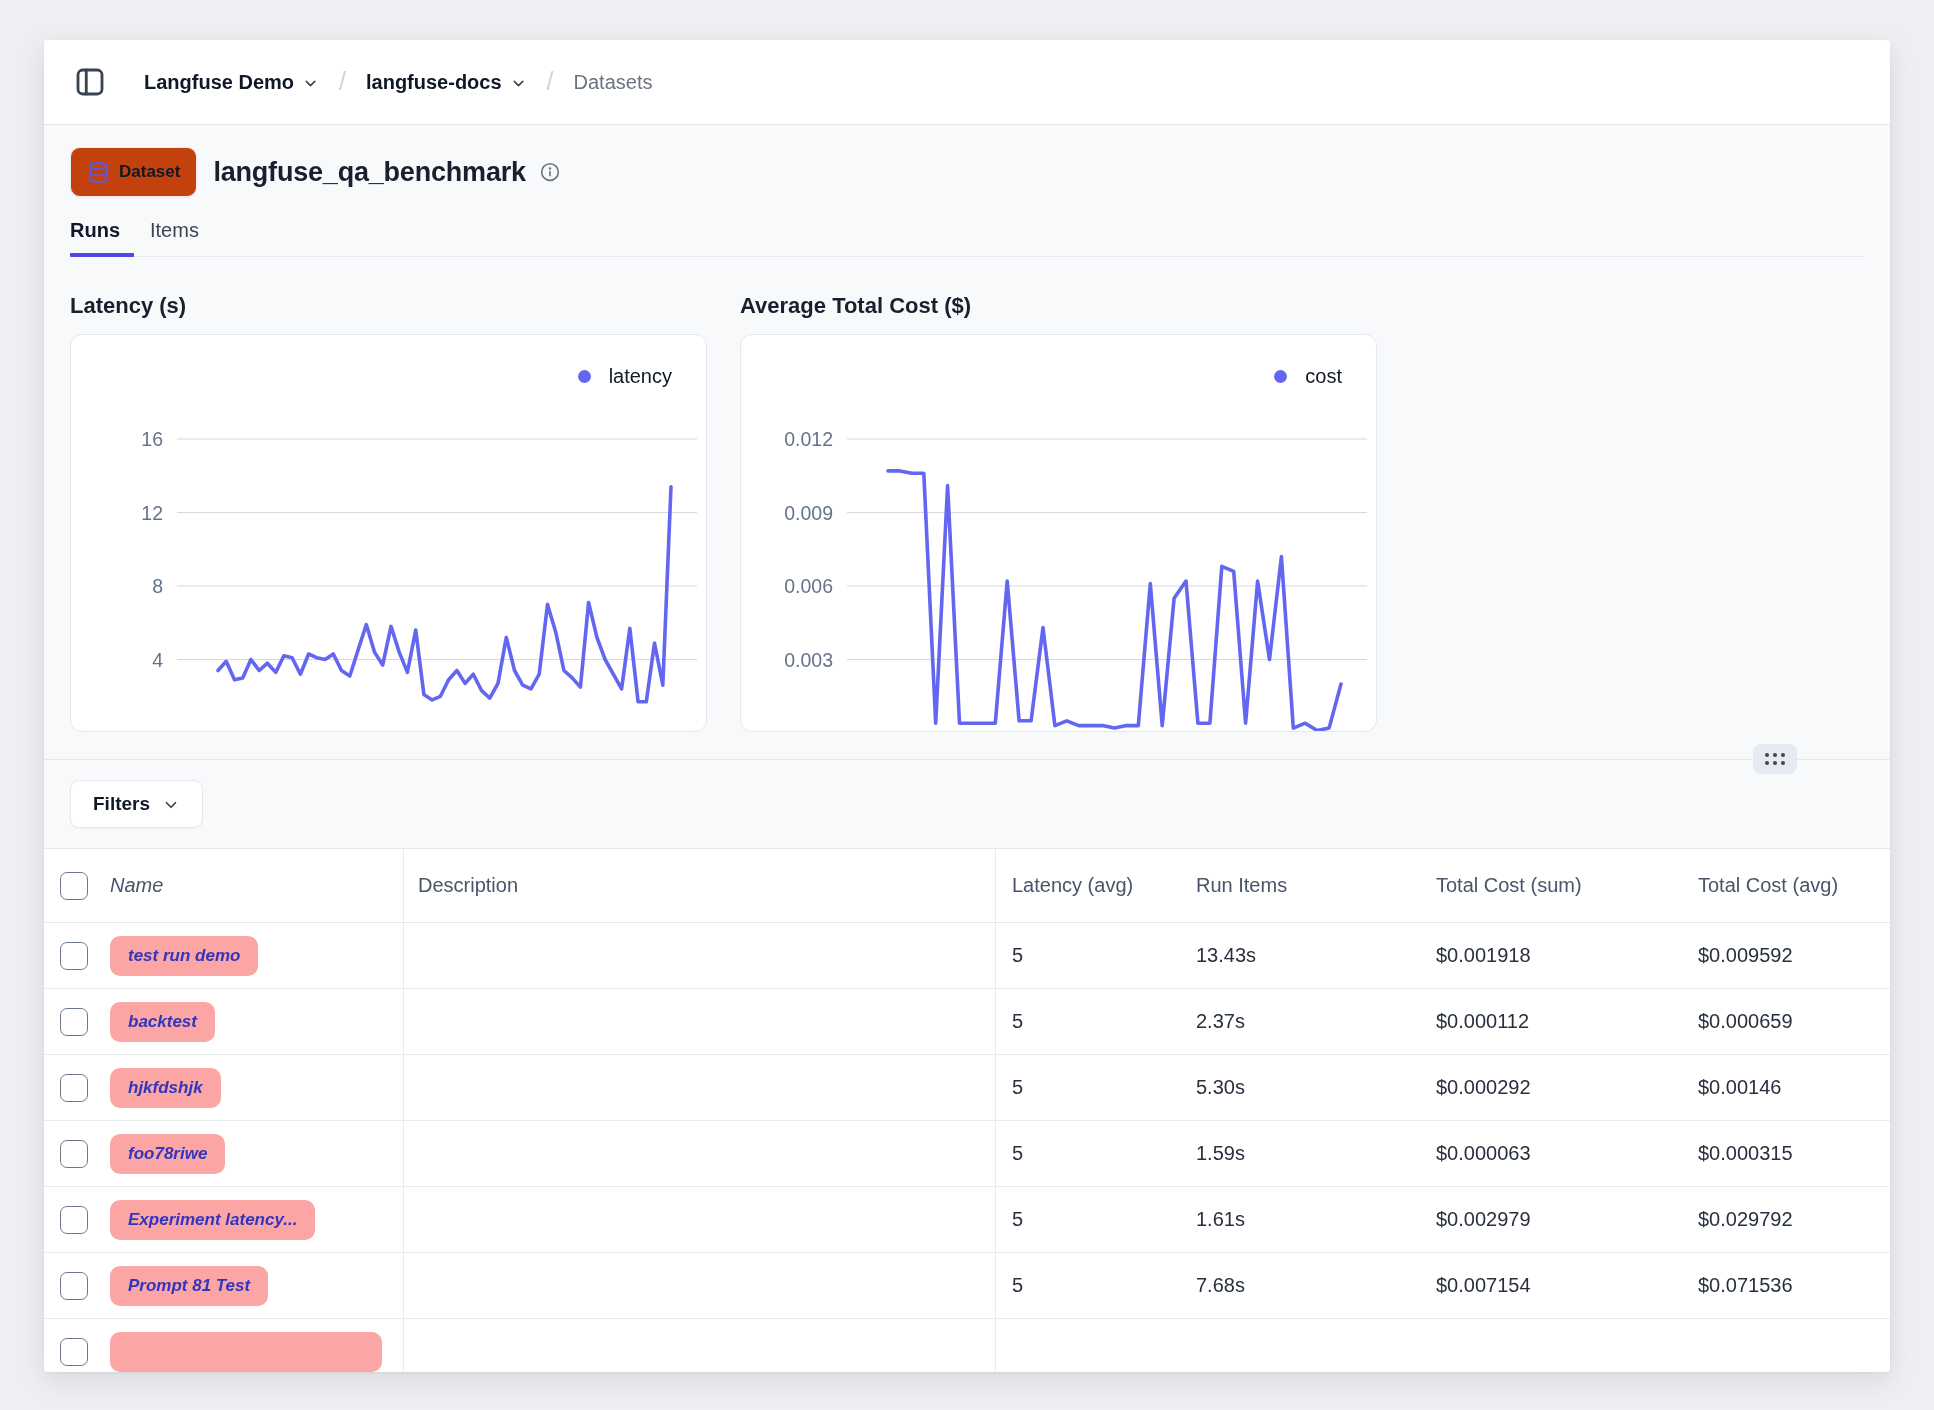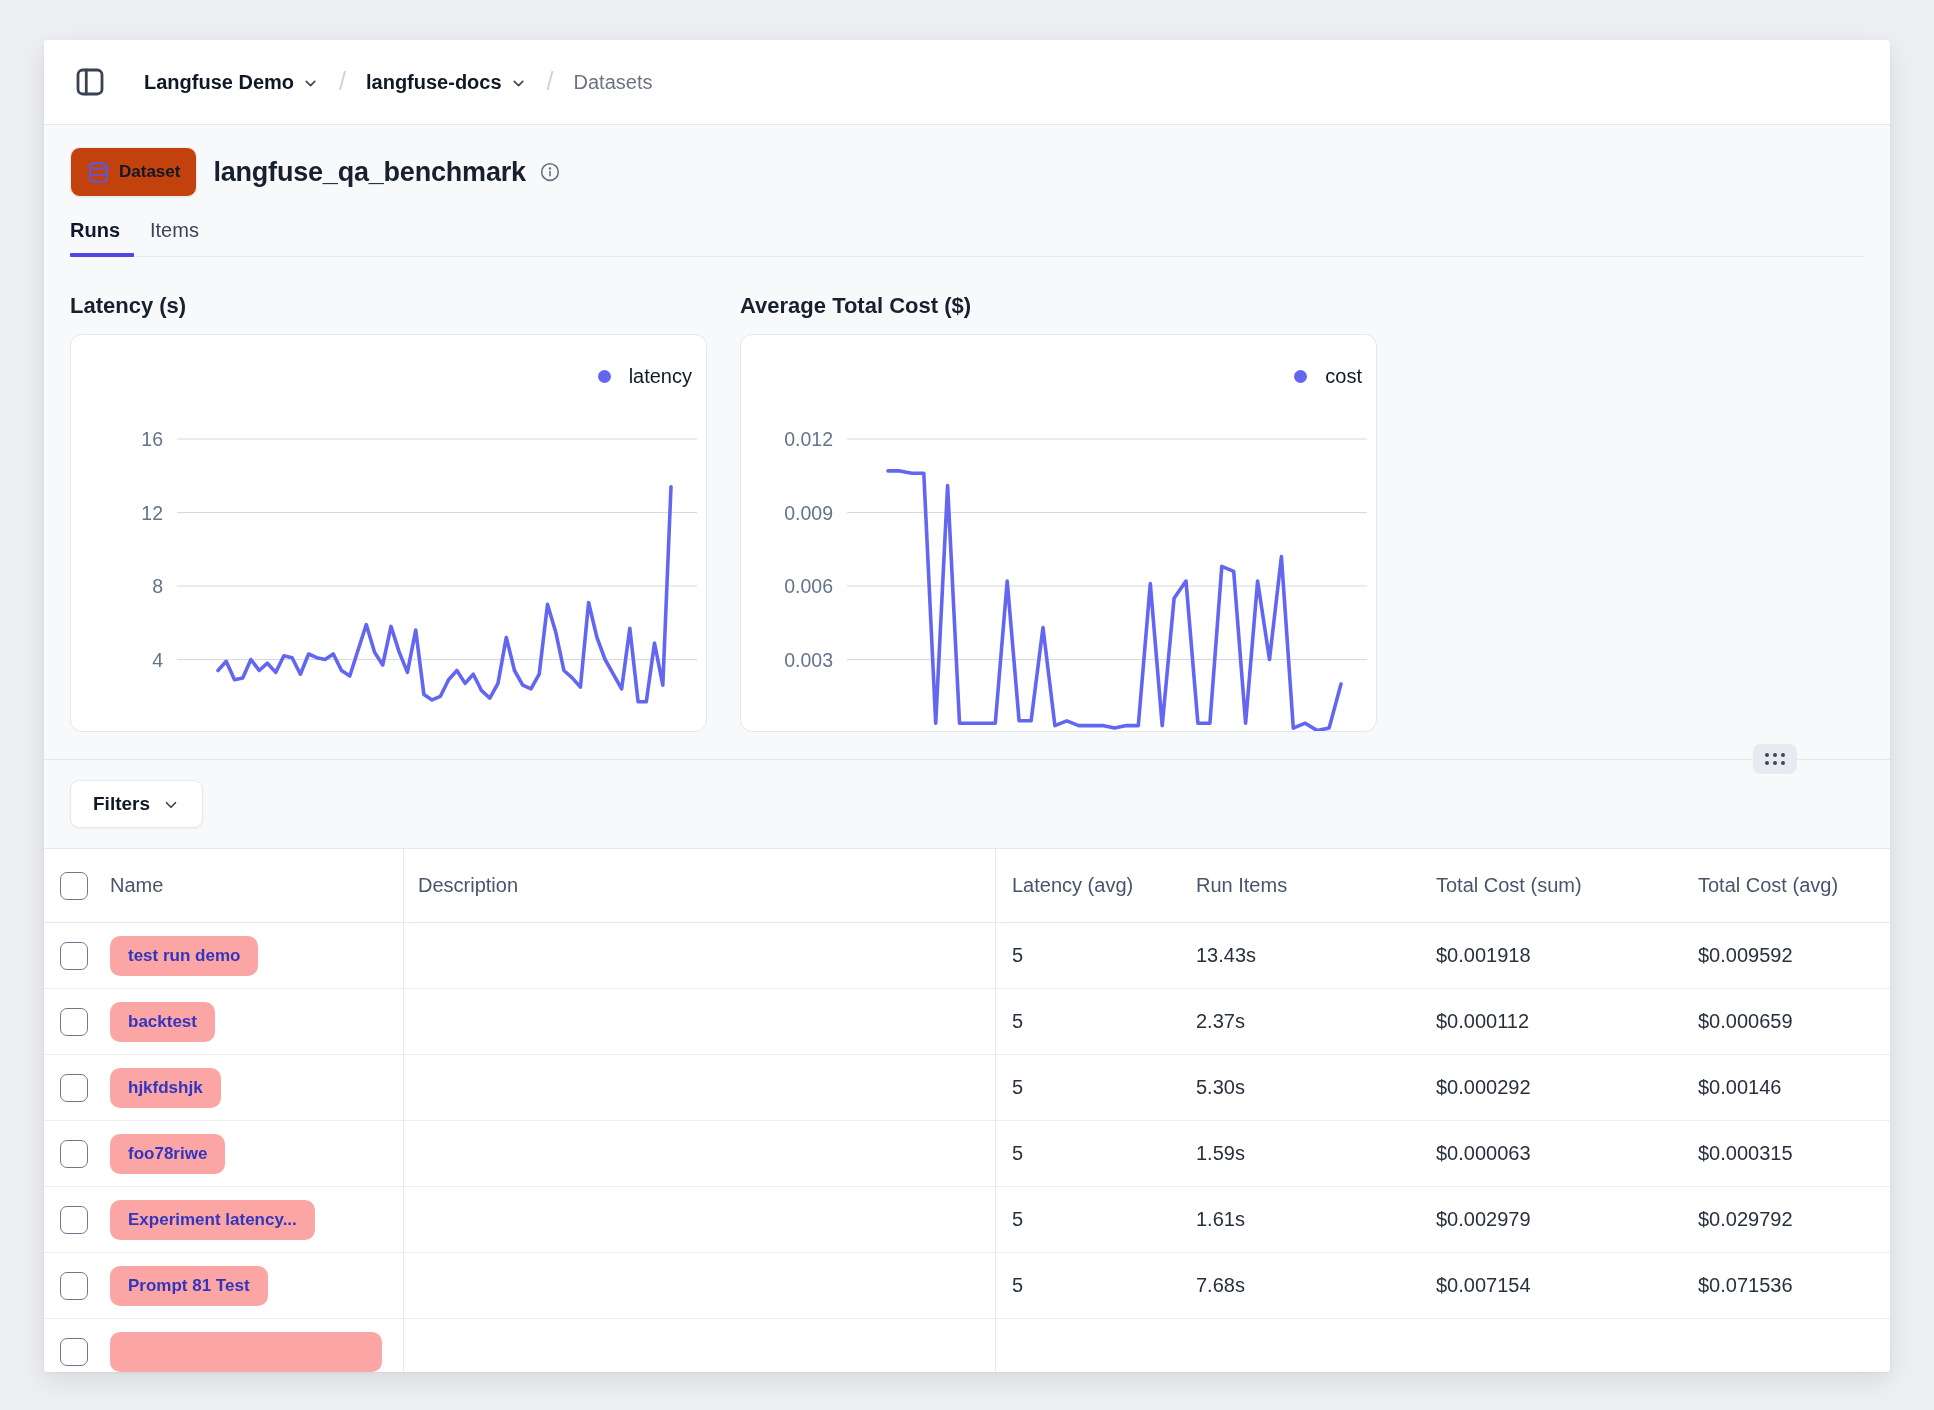--- a/index.html
+++ b/index.html
@@ -58,21 +58,21 @@
   
   .charts-row { display: flex; gap: 33px; margin-top: 36px; }
   .chart-block { width: 637px; }
   .chart-title { font-size: 22px; font-weight: 600; color: #18202e; margin-bottom: 15px; }
   .chart-card {
     position: relative; width: 637px; height: 398px;
     background: #ffffff; border: 1px solid #e4e7ec; border-radius: 12px;
     overflow: hidden;
   }
   .chart-svg { position: absolute; inset: 0; width: 637px; height: 398px; display: block; }
-  .legend { position: absolute; top: 30px; right: 14px; display: flex; align-items: center; gap: 18px; }
+  .legend { position: absolute; top: 30px; right: 34px; display: flex; align-items: center; gap: 18px; }
   .legend .dot { width: 13px; height: 13px; border-radius: 50%; background: #6366f1; }
   .legend .legend-label { font-size: 20px; color: #111827; }
   
   .section-divider { position: relative; height: 1px; background: #e5e8ee; margin: 27px -26px 0 -26px; }
   .drag-handle {
     position: absolute; right: 93px; top: -15px;
     width: 44px; height: 30px; background: #e7ebf1; border-radius: 8px;
     display: flex; align-items: center; justify-content: center; cursor: grab;
   }
   .dots { display: grid; grid-template-columns: repeat(3, 4px); grid-template-rows: repeat(2, 4px); gap: 4px; }
@@ -92,21 +92,21 @@
   .trow, .thead {
     display: grid;
     grid-template-columns: 66px 294px 592px 184px 240px 262px 208px;
     align-items: center;
   }
   .thead { height: 74px; border-bottom: 1px solid #e5e8ee; }
   .trow { height: 66px; border-bottom: 1px solid #e9ecf0; background: #ffffff; }
   .cell { padding: 0 16px; font-size: 20px; color: #28303e; height: 100%; display: flex; align-items: center; }
   .thead .cell { font-size: 20px; font-weight: 500; color: #49556a; }
   .c-check { padding-left: 16px; }
-  .c-name { padding-left: 0; border-right: 1px solid #e7eaef; }
+  .c-name { padding-left: 0; border-right: 1px solid #e7eaef; font-style: italic; }
   .c-desc { padding-left: 14px; border-right: 1px solid #e7eaef; }
   .checkbox {
     width: 28px; height: 28px; border: 1.7px solid #6e7a8a; border-radius: 7px;
     background: #ffffff; cursor: pointer; flex: 0 0 auto;
   }
   .badge {
     display: inline-flex; align-items: center;
     height: 40px; padding: 0 18px; border-radius: 10px;
     background: #fca5a5; color: #3136bd;
     font-size: 17px; font-weight: 700; white-space: nowrap; cursor: pointer;

